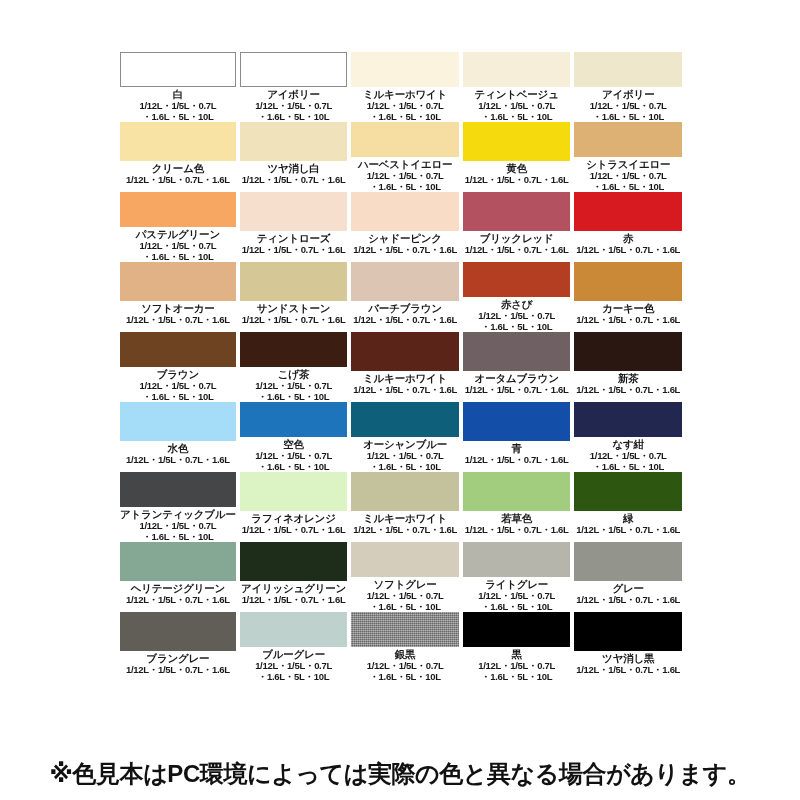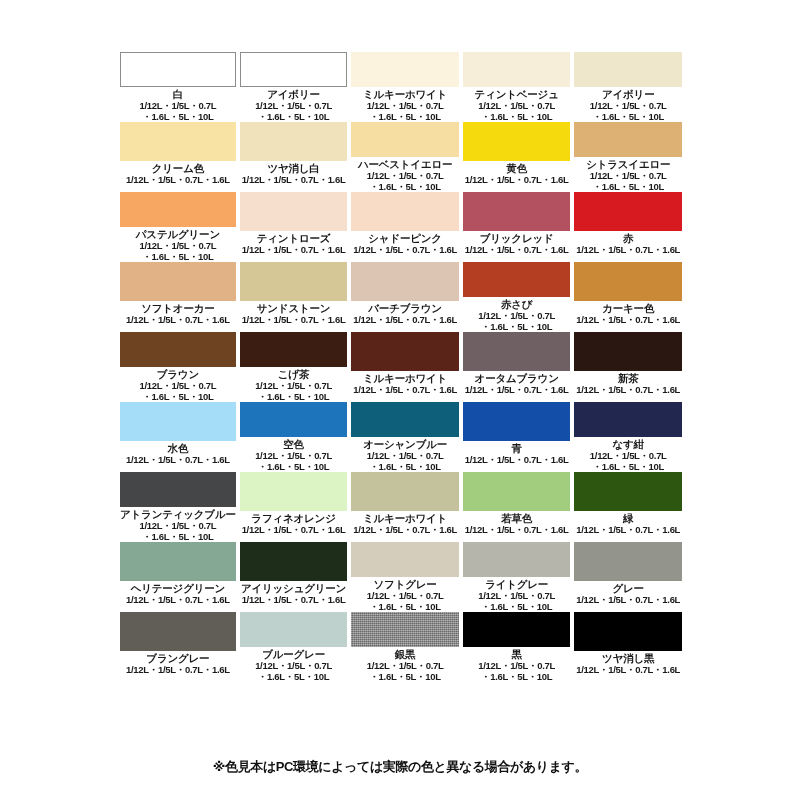--- a/index.html
+++ b/index.html
@@ -67,21 +67,21 @@
     letter-spacing: -0.3px;
     white-space: pre-line;
     margin-top: 0px;
   }
   #footnote {
     position: absolute;
     left: 0;
     top: 758px;
     width: 800px;
     text-align: center;
-    font-size: 13px;
+    font-size: 24px;
     font-weight: 700;
     color: #111111;
     letter-spacing: -0.4px;
     font-family: "Liberation Sans", "DejaVu Sans", sans-serif;
   }
 </style>
 </head>
 <body>
 
 <div id="sheet">

